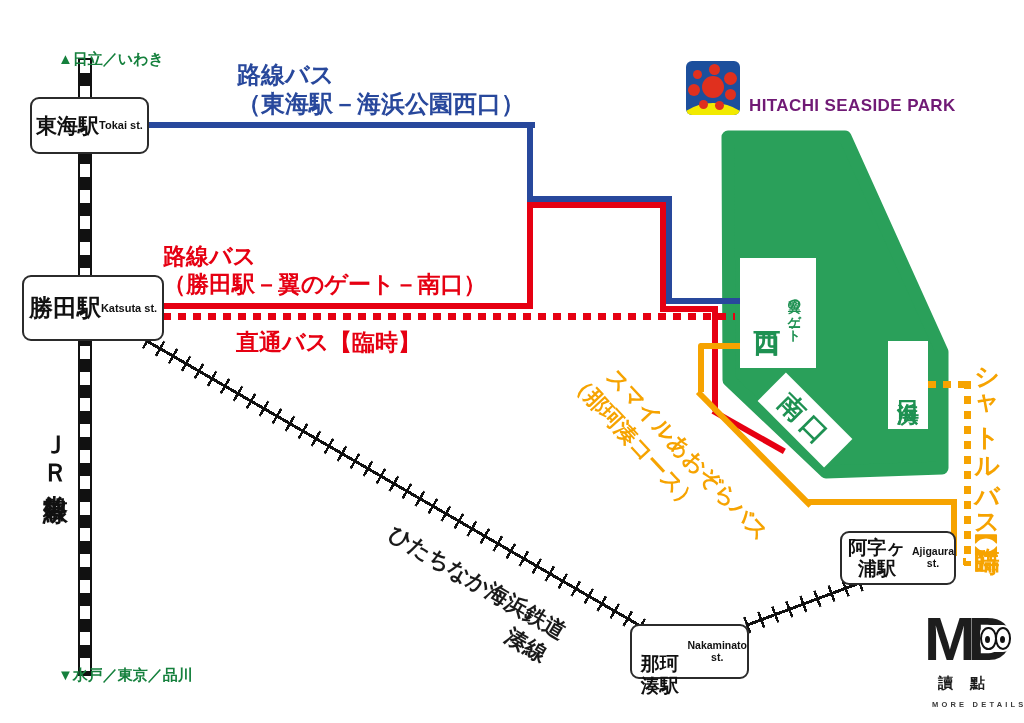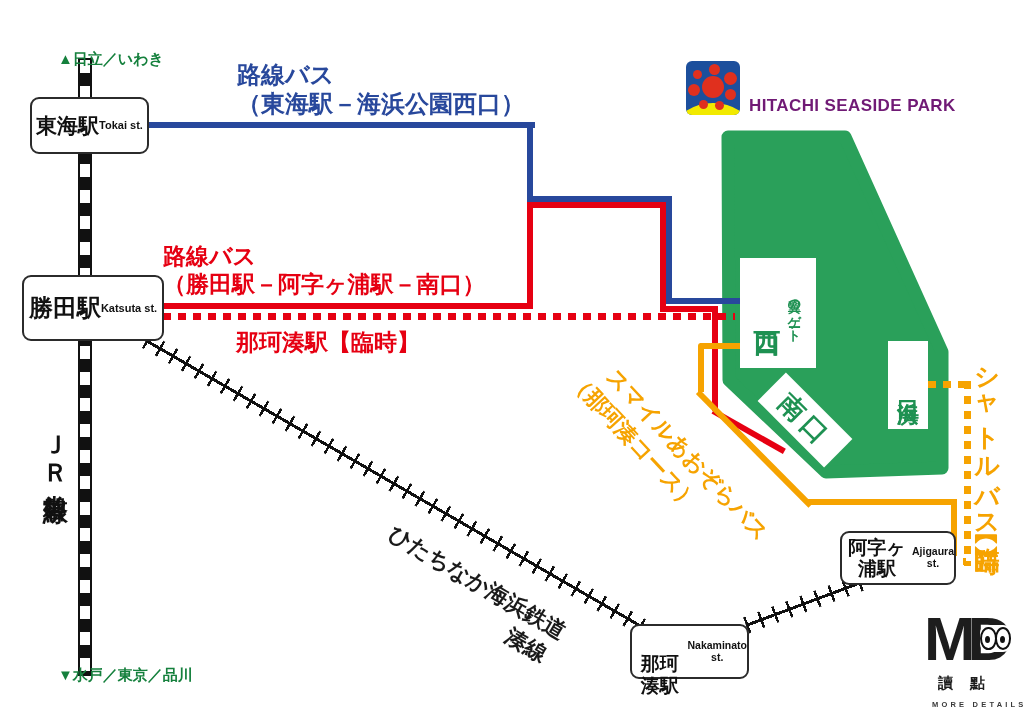--- a/index.html
+++ b/index.html
@@ -166,23 +166,23 @@
   <div class="gate" style="left:888px; top:341px; width:40px; height:88px;">
     <div class="vtext" style="font-size:22px;">海浜口</div>
   </div>
 
   <div class="lbl lbl-blue" style="left:237px; top:60px;">
     <div>路線バス</div>
     <div>（東海駅－海浜公園西口）</div>
   </div>
   <div class="lbl lbl-red" style="left:163px; top:242px;">
     <div>路線バス</div>
-    <div>（勝田駅－阿字ヶ浦駅－南口）</div>
-  </div>
-  <div class="lbl lbl-red" style="left:236px; top:328px;">那珂湊駅【臨時】</div>
+    <div>（勝田駅－翼のゲート－南口）</div>
+  </div>
+  <div class="lbl lbl-red" style="left:236px; top:328px;">直通バス【臨時】</div>
   <div class="lbl lbl-orange smile-lbl" style="left:612px; top:352px;">
     <div class="l1">スマイルあおぞらバス</div>
     <div class="l2">（那珂湊コース）</div>
   </div>
   <div class="lbl lbl-orange shuttle-lbl">シャトルバス【臨時】</div>
 
   <div class="logo-icon">
     <div class="logo-hill"></div>
     <div class="dot" style="left:16px; top:15px; width:22px; height:22px;"></div>
     <div class="dot" style="left:23px; top:3px; width:11px; height:11px;"></div>

